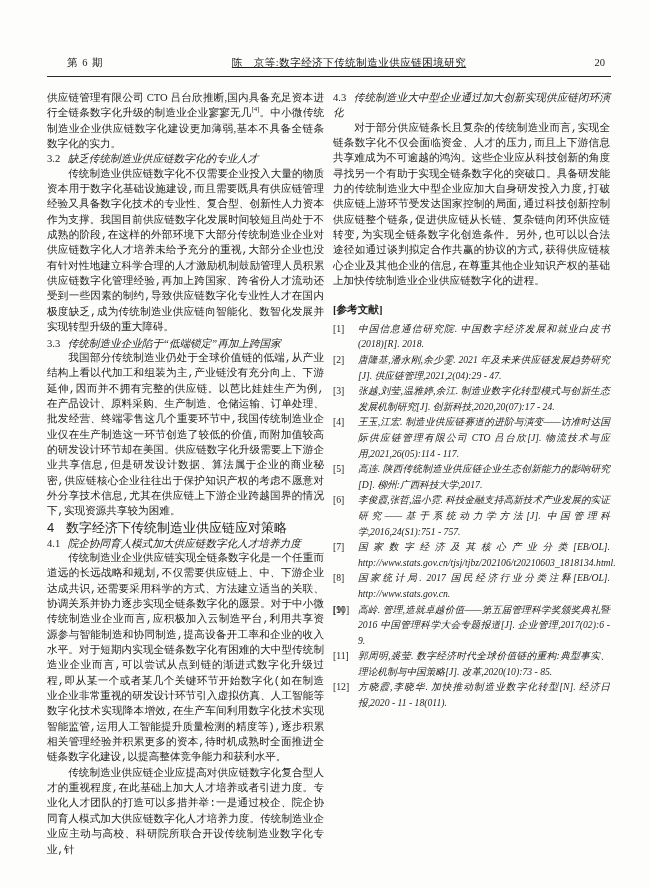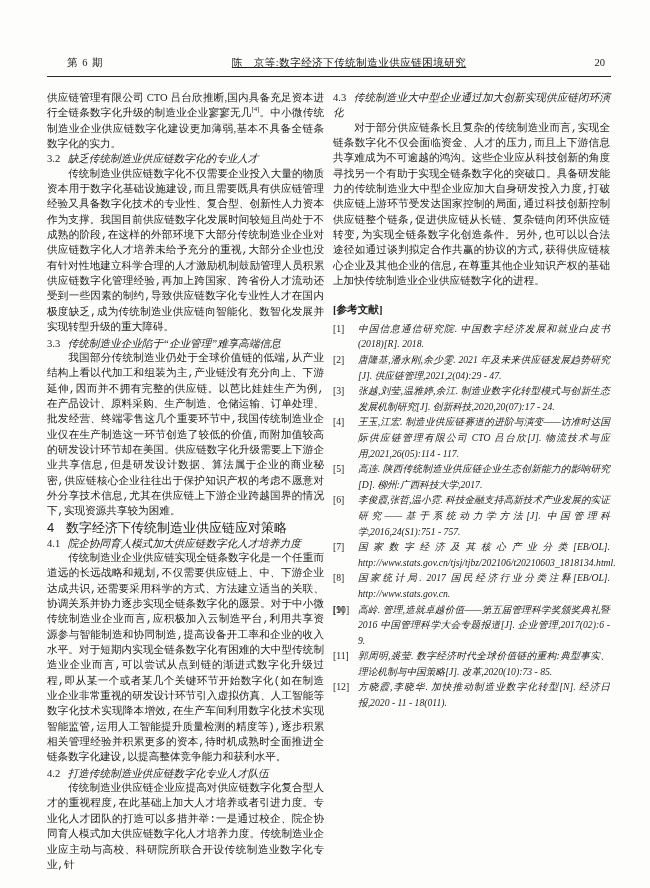--- a/index.html
+++ b/index.html
@@ -47,29 +47,28 @@
   </header>
 
   <div class="columns">
 
     <div class="col">
       <p class="body"><span>供应链管理有限公司 CTO 吕台欣推断,国内具备充足资本进行全链条数字化升级的制造业企业寥寥无几</span><sup class="cite">[4]</sup><span>。中小微传统制造业企业供应链数字化建设更加薄弱,基本不具备全链条数字化的实力。</span></p>
 
       <h3 class="sub"><span class="num">3.2</span><span class="t">缺乏传统制造业供应链数字化的专业人才</span></h3>
       <p class="body indent">传统制造业供应链数字化不仅需要企业投入大量的物质资本用于数字化基础设施建设,而且需要既具有供应链管理经验又具备数字化技术的专业性、复合型、创新性人力资本作为支撑。我国目前供应链数字化发展时间较短且尚处于不成熟的阶段,在这样的外部环境下大部分传统制造业企业对供应链数字化人才培养未给予充分的重视,大部分企业也没有针对性地建立科学合理的人才激励机制鼓励管理人员积累供应链数字化管理经验,再加上跨国家、跨省份人才流动还受到一些因素的制约,导致供应链数字化专业性人才在国内极度缺乏,成为传统制造业供应链向智能化、数智化发展并实现转型升级的重大障碍。</p>
 
-      <h3 class="sub"><span class="num">3.3</span><span class="t">传统制造业企业陷于“企业管理”难享高端信息</span></h3>
+      <h3 class="sub"><span class="num">3.3</span><span class="t">传统制造业企业陷于“低端锁定”再加上跨国家</span></h3>
       <p class="body indent">我国部分传统制造业仍处于全球价值链的低端,从产业结构上看以代加工和组装为主,产业链没有充分向上、下游延伸,因而并不拥有完整的供应链。以芭比娃娃生产为例,在产品设计、原料采购、生产制造、仓储运输、订单处理、批发经营、终端零售这几个重要环节中,我国传统制造业企业仅在生产制造这一环节创造了较低的价值,而附加值较高的研发设计环节却在美国。供应链数字化升级需要上下游企业共享信息,但是研发设计数据、算法属于企业的商业秘密,供应链核心企业往往出于保护知识产权的考虑不愿意对外分享技术信息,尤其在供应链上下游企业跨越国界的情况下,实现资源共享较为困难。</p>
 
       <h2 class="sec"><span class="num">4</span><span>数字经济下传统制造业供应链应对策略</span></h2>
 
       <h3 class="sub"><span class="num">4.1</span><span class="t">院企协同育人模式加大供应链数字化人才培养力度</span></h3>
       <p class="body indent">传统制造业企业供应链实现全链条数字化是一个任重而道远的长远战略和规划,不仅需要供应链上、中、下游企业达成共识,还需要采用科学的方式、方法建立适当的关联、协调关系并协力逐步实现全链条数字化的愿景。对于中小微传统制造业企业而言,应积极加入云制造平台,利用共享资源参与智能制造和协同制造,提高设备开工率和企业的收入水平。对于短期内实现全链条数字化有困难的大中型传统制造业企业而言,可以尝试从点到链的渐进式数字化升级过程,即从某一个或者某几个关键环节开始数字化(如在制造业企业非常重视的研发设计环节引入虚拟仿真、人工智能等数字化技术实现降本增效,在生产车间利用数字化技术实现智能监管,运用人工智能提升质量检测的精度等),逐步积累相关管理经验并积累更多的资本,待时机成熟时全面推进全链条数字化建设,以提高整体竞争能力和获利水平。</p>
 
-      <h3 class="sub"><span class="num">4.2</span><span class="t">打造传统制造业供应链数字化专业人才队伍</span></h3>
       <p class="body indent">传统制造业供应链企业应提高对供应链数字化复合型人才的重视程度,在此基础上加大人才培养或者引进力度。专业化人才团队的打造可以多措并举:一是通过校企、院企协同育人模式加大供应链数字化人才培养力度。传统制造业企业应主动与高校、科研院所联合开设传统制造业数字化专业,针</p>
     </div>
 
     <div class="col">
 
       <h3 class="sub"><span class="num">4.3</span><span class="t">传统制造业大中型企业通过加大创新实现供应链闭环演化</span></h3>
       <p class="body indent">对于部分供应链条长且复杂的传统制造业而言,实现全链条数字化不仅会面临资金、人才的压力,而且上下游信息共享难成为不可逾越的鸿沟。这些企业应从科技创新的角度寻找另一个有助于实现全链条数字化的突破口。具备研发能力的传统制造业大中型企业应加大自身研发投入力度,打破供应链上游环节受发达国家控制的局面,通过科技创新控制供应链整个链条,促进供应链从长链、复杂链向闭环供应链转变,为实现全链条数字化创造条件。另外,也可以以合法途径如通过谈判拟定合作共赢的协议的方式,获得供应链核心企业及其他企业的信息,在尊重其他企业知识产权的基础上加快传统制造业企业供应链数字化的进程。</p>
 
       <div class="ref-title">[参考文献]</div>
 

